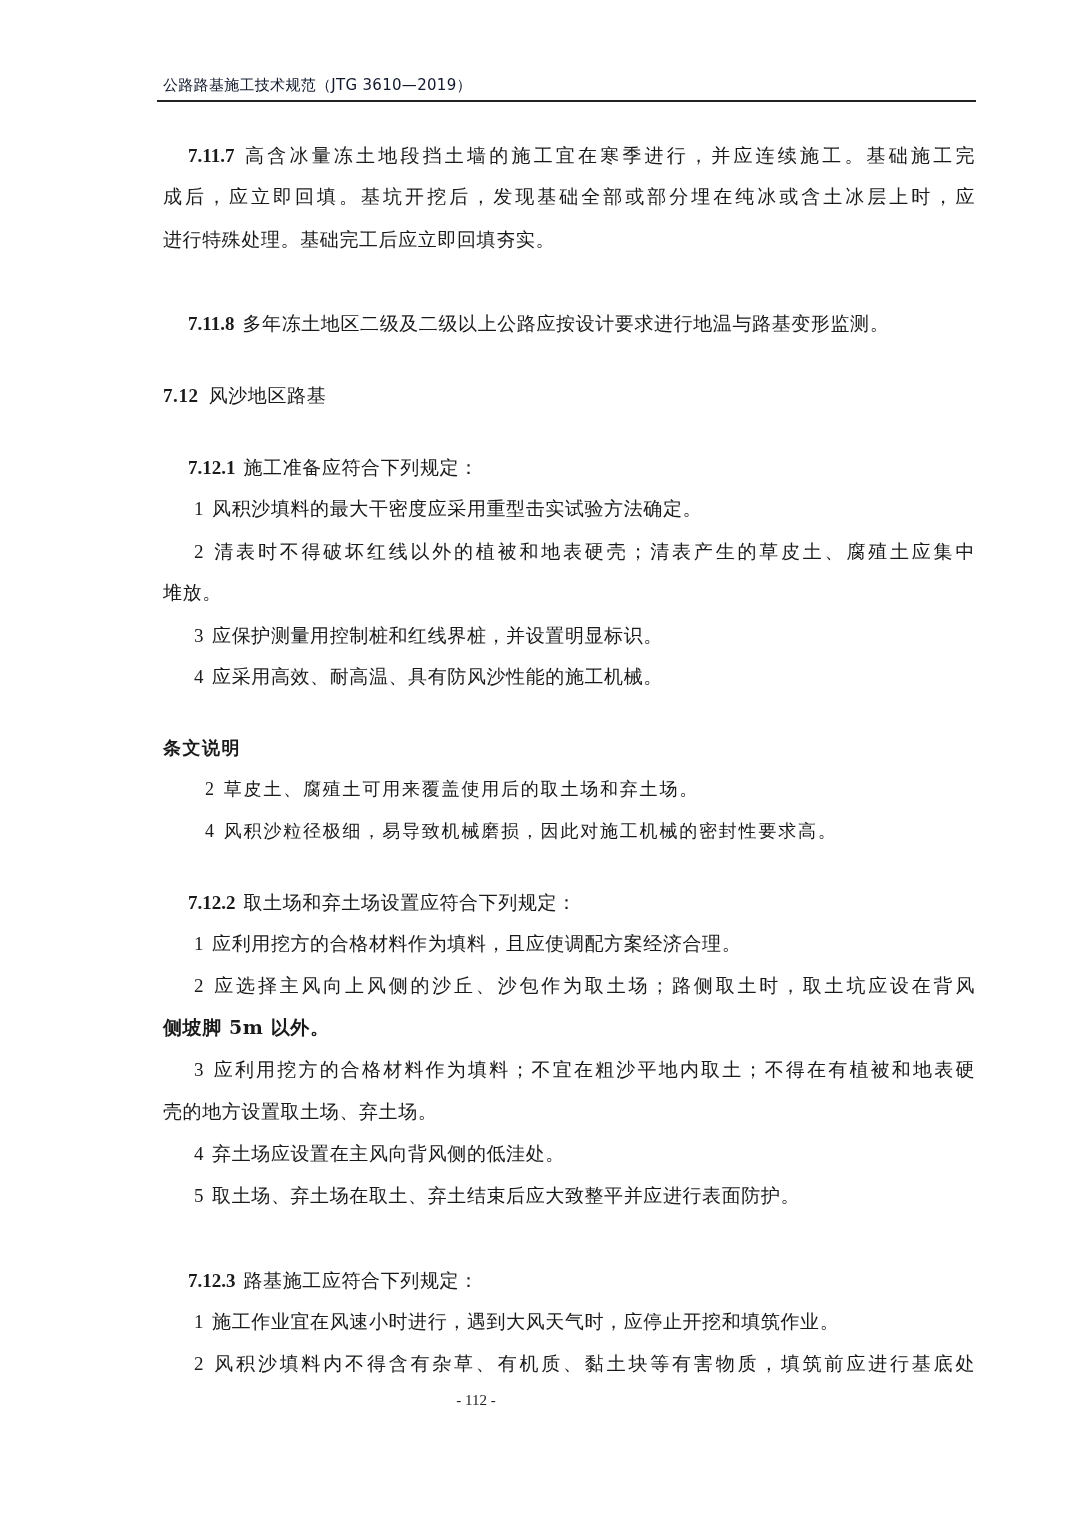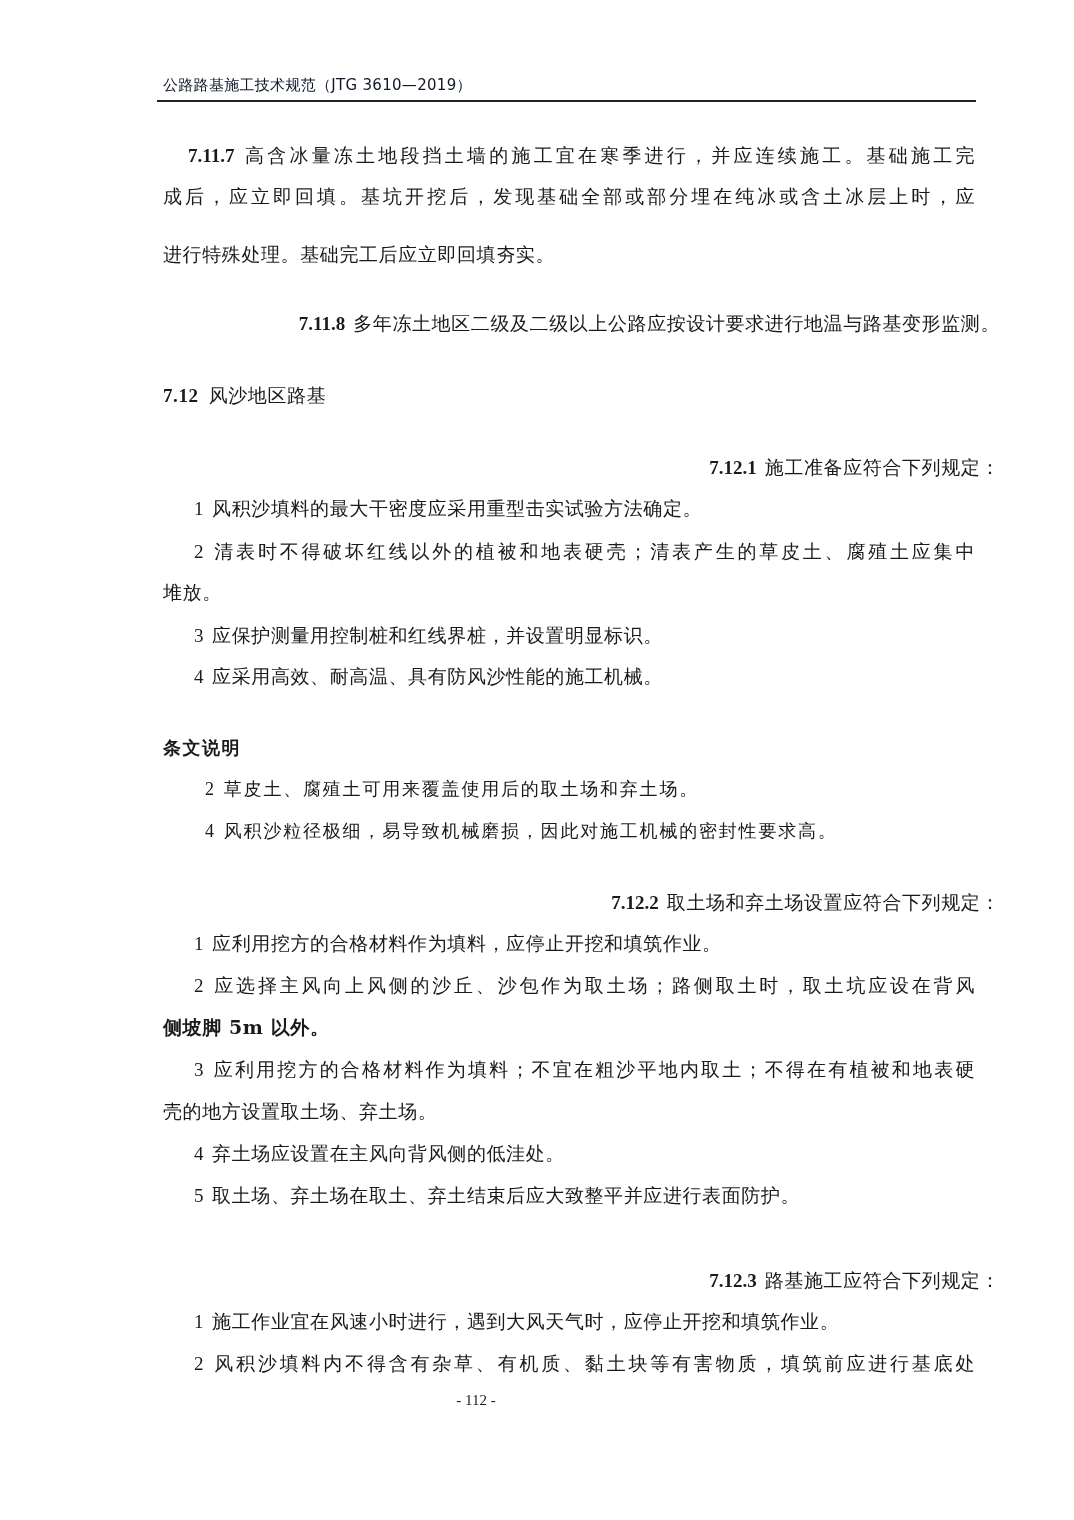--- a/index.html
+++ b/index.html
@@ -15,21 +15,21 @@
   }
   .header-rule {
     position: absolute; left: 157px; top: 100px; width: 819px; height: 2px;
     background: #222;
   }
   .line {
     position: absolute; left: 163px; width: 812px;
     font-size: 19px; line-height: 28px; white-space: nowrap;
     letter-spacing: 0.6px;
   }
-  .indent { left: 188px; text-align: right; }
+  .indent { left: 188px; }
   .item { left: 194px; }
   .note-item { left: 205px; letter-spacing: 1.8px; font-size: 18px; }
   .clause-no {
     font-family: "Liberation Serif", "DejaVu Serif", serif;
     font-weight: bold; margin-right: 8px; letter-spacing: 0;
   }
   .item-no {
     font-family: "Liberation Serif", "DejaVu Serif", serif;
     margin-right: 8px;
   }
@@ -50,21 +50,21 @@
 
 <div>
 
   <div class="header">公路路基施工技术规范（JTG 3610—2019）</div>
   <div class="header-rule"></div>
 
   <div class="line indent justify" style="top:141px; width:787px;">
     <span class="clause-no">7.11.7</span><span>高含冰量冻土地段挡土墙的施工宜在寒季进行，并应连续施工。基础施工完</span>
   </div>
   <div class="line justify" style="top:182px;">成后，应立即回填。基坑开挖后，发现基础全部或部分埋在纯冰或含土冰层上时，应</div>
-  <div class="line" style="top:240px;">进行特殊处理。基础完工后应立即回填夯实。</div>
+  <div class="line" style="top:225px;">进行特殊处理。基础完工后应立即回填夯实。</div>
 
   <div class="line indent" style="top:309px;">
     <span class="clause-no">7.11.8</span><span>多年冻土地区二级及二级以上公路应按设计要求进行地温与路基变形监测。</span>
   </div>
 
   <div class="line section-title" style="top:381px;">
     <span class="section-no">7.12</span><span>风沙地区路基</span>
   </div>
 
   <div class="line indent" style="top:453px;">
@@ -89,21 +89,21 @@
     <span class="item-no">2</span><span>草皮土、腐殖土可用来覆盖使用后的取土场和弃土场。</span>
   </div>
   <div class="line note-item" style="top:817px;">
     <span class="item-no">4</span><span>风积沙粒径极细，易导致机械磨损，因此对施工机械的密封性要求高。</span>
   </div>
 
   <div class="line indent" style="top:888px;">
     <span class="clause-no">7.12.2</span><span>取土场和弃土场设置应符合下列规定：</span>
   </div>
   <div class="line item" style="top:929px;">
-    <span class="item-no">1</span><span>应利用挖方的合格材料作为填料，应停止开挖和填筑作业。</span>
+    <span class="item-no">1</span><span>应利用挖方的合格材料作为填料，且应使调配方案经济合理。</span>
   </div>
   <div class="line item justify" style="top:971px; width:781px;">
     <span class="item-no">2</span><span>应选择主风向上风侧的沙丘、沙包作为取土场；路侧取土时，取土坑应设在背风</span>
   </div>
   <div class="line" style="top:1013px;font-weight:bold;">侧坡脚 5m 以外。</div>
   <div class="line item justify" style="top:1055px; width:781px;">
     <span class="item-no">3</span><span>应利用挖方的合格材料作为填料；不宜在粗沙平地内取土；不得在有植被和地表硬</span>
   </div>
   <div class="line" style="top:1097px;">壳的地方设置取土场、弃土场。</div>
   <div class="line item" style="top:1139px;">

